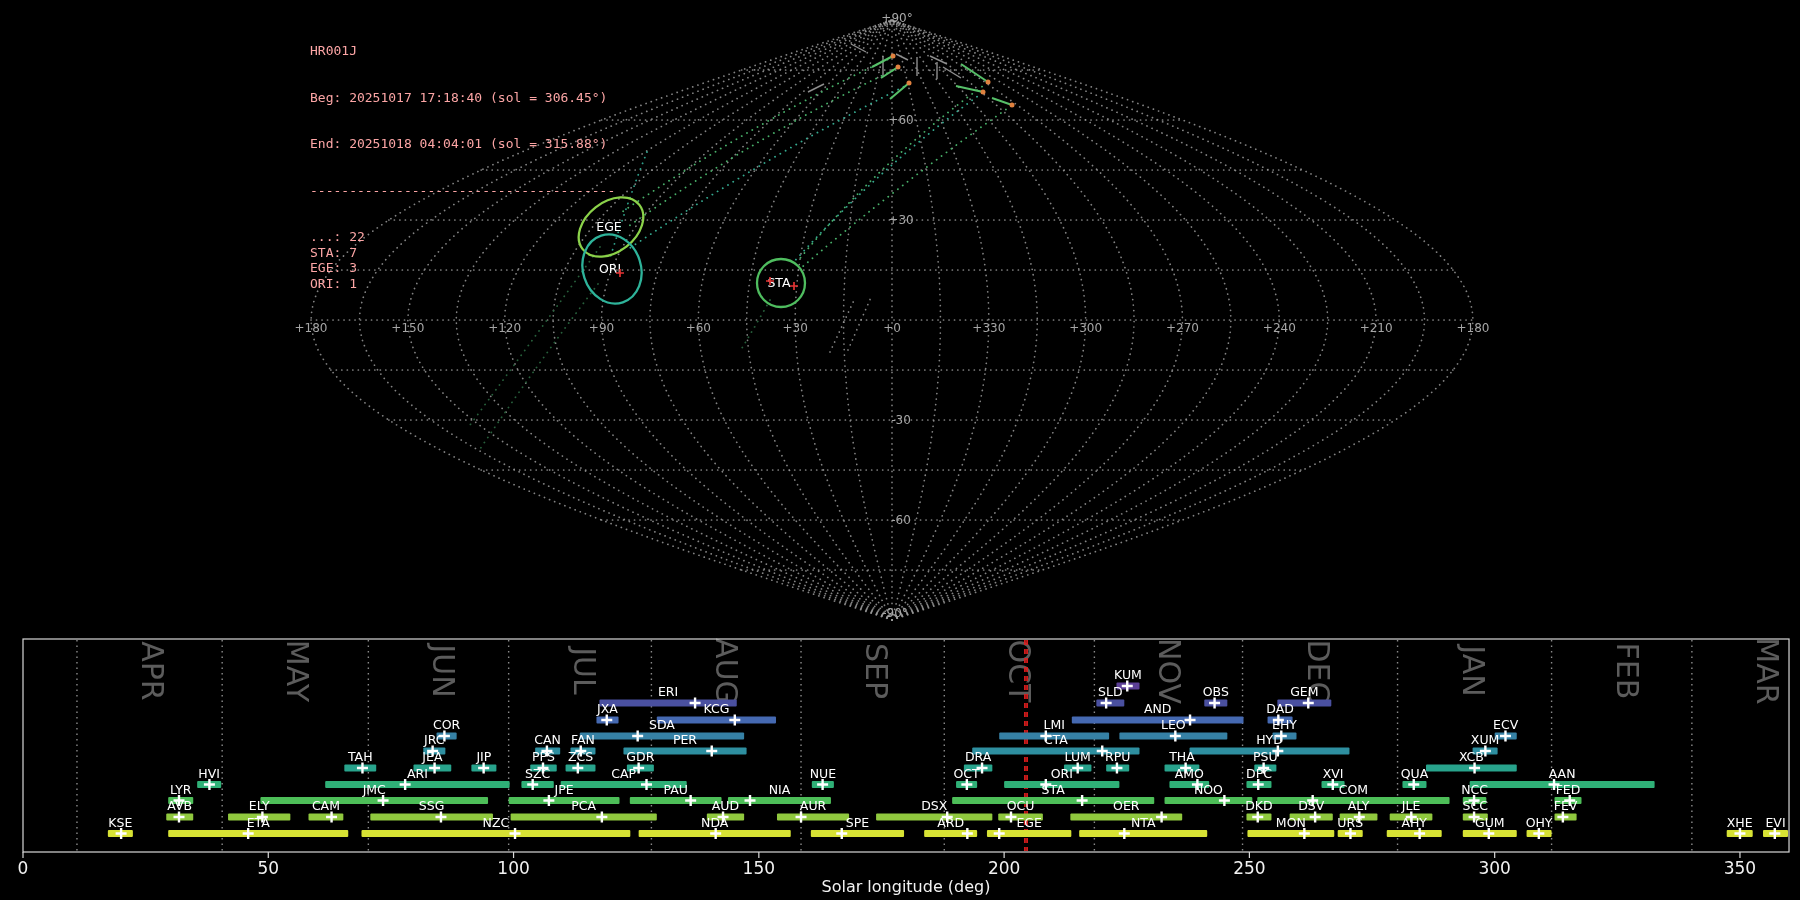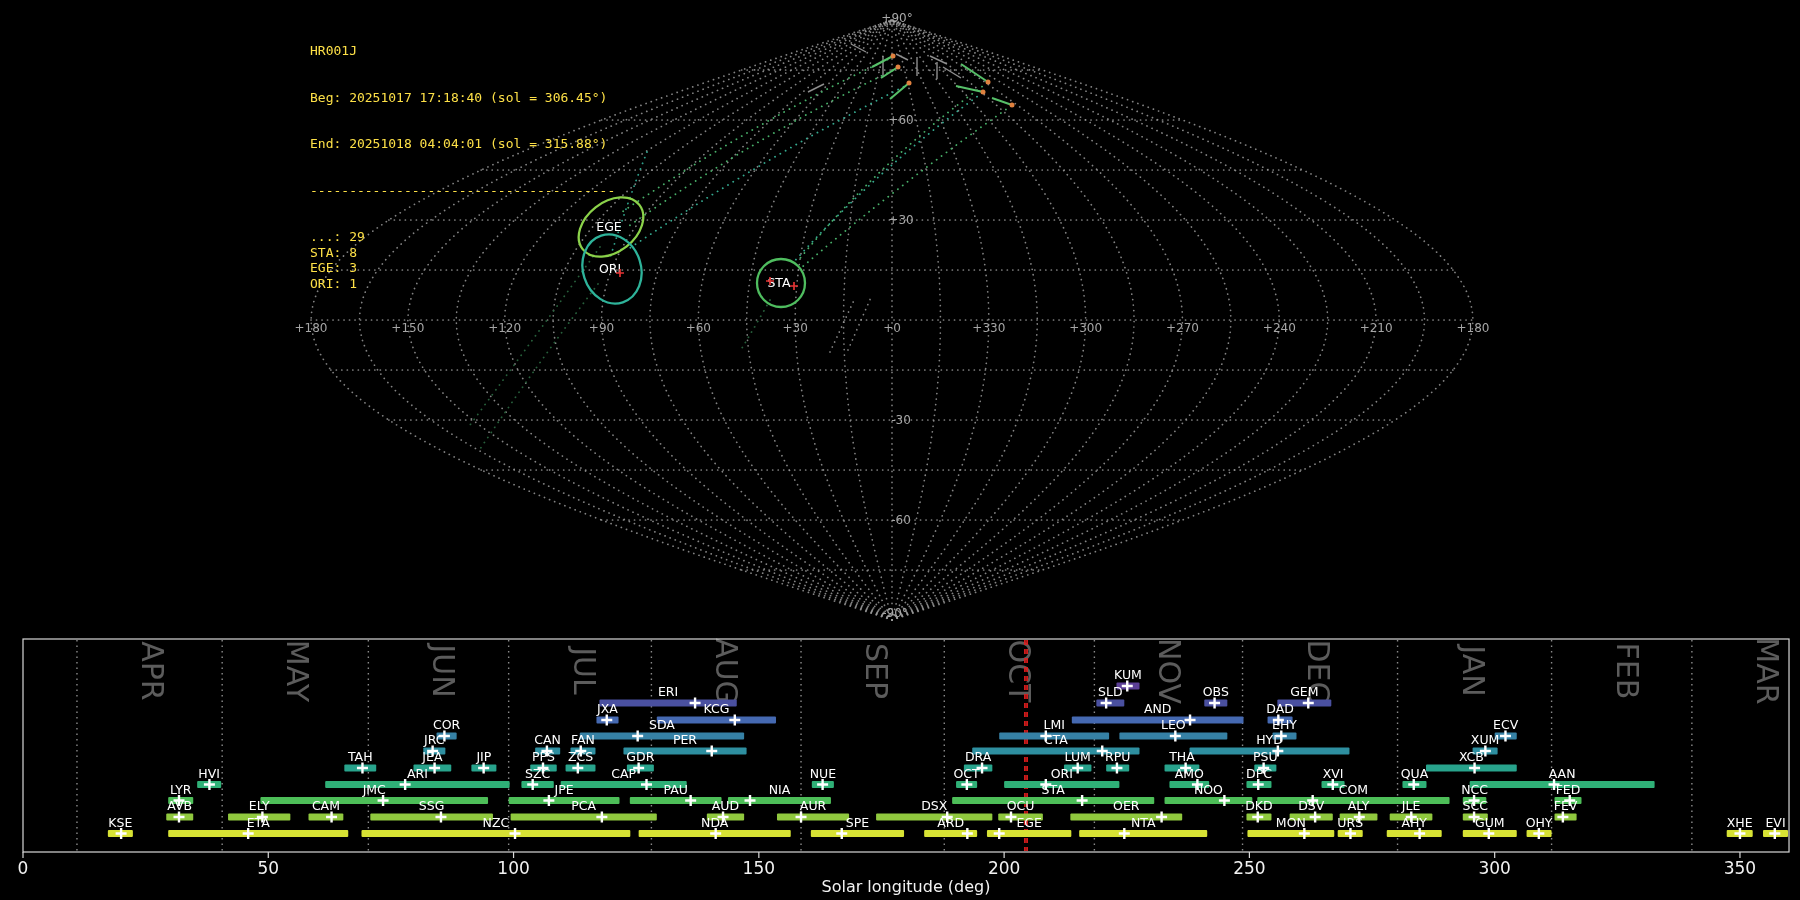--- a/index.html
+++ b/index.html
@@ -1,18 +1,18 @@
 <!DOCTYPE html>
 <html><head>
 <meta charset="utf-8">
 <style>
   html,body{margin:0;padding:0;background:#000;width:1800px;height:900px;overflow:hidden;}
   body{font-family:"DejaVu Sans",sans-serif;position:relative;}
   #scene{position:absolute;left:0;top:0;display:block;}
-  #info{position:absolute;left:310px;top:12px;color:#fde047;font-family:"DejaVu Sans Mono",monospace;
+  #info{position:absolute;left:310px;top:12px;color:#fca5a5;font-family:"DejaVu Sans Mono",monospace;
         font-size:13px;line-height:15.5px;white-space:pre;}
   #info .sep{letter-spacing:0;}
   svg text{font-family:"DejaVu Sans",sans-serif;}
 </style>
 </head>
 <body>
 
 <svg id="scene" width="1800" height="900" viewBox="0 0 1800 900">
   <g id="sky">
       <path d="M892.0 620.0L922.4 610.0L952.7 600.0L982.9 590.0L1012.8 580.0L1042.4 570.0L1071.5 560.0L1100.2 550.0L1128.3 540.0L1155.8 530.0L1182.5 520.0L1208.4 510.0L1233.5 500.0L1257.6 490.0L1280.8 480.0L1302.8 470.0L1323.8 460.0L1343.5 450.0L1362.0 440.0L1379.3 430.0L1395.2 420.0L1409.7 410.0L1422.8 400.0L1434.4 390.0L1444.6 380.0L1453.2 370.0L1460.3 360.0L1465.9 350.0L1469.8 340.0L1472.2 330.0L1473.0 320.0L1472.2 310.0L1469.8 300.0L1465.9 290.0L1460.3 280.0L1453.2 270.0L1444.6 260.0L1434.4 250.0L1422.8 240.0L1409.7 230.0L1395.2 220.0L1379.3 210.0L1362.0 200.0L1343.5 190.0L1323.8 180.0L1302.8 170.0L1280.8 160.0L1257.6 150.0L1233.5 140.0L1208.4 130.0L1182.5 120.0L1155.8 110.0L1128.3 100.0L1100.2 90.0L1071.5 80.0L1042.4 70.0L1012.8 60.0L982.9 50.0L952.7 40.0L922.4 30.0L892.0 20.0" fill="none" stroke="#9a9a9a" stroke-width="1.7" stroke-linecap="round" stroke-dasharray="0.1 5.4" opacity="0.85"></path>
@@ -419,14 +419,14 @@
       <text x="1739.9599999999998" y="874" text-anchor="middle" font-size="17" fill="#f2f2f2">350</text>
     </g>
   <text id="xlabel" x="906" y="892" text-anchor="middle" font-size="16" fill="#f2f2f2">Solar longitude (deg)</text>
 </svg>
 
 <div id="info">
   <div>HR001J</div>
   <div>Beg: 20251017 17:18:40 (sol = 306.45°)</div>
   <div>End: 20251018 04:04:01 (sol = 315.88°)</div>
   <div class="sep">---------------------------------------</div>
-  <div id="counts"><div>...: 29</div><div>STA: 8</div><div>EGE: 3</div><div>ORI: 1</div></div>
+  <div id="counts"><div>...: 22</div><div>STA: 7</div><div>EGE: 3</div><div>ORI: 1</div></div>
 </div>
 
 </body></html>

